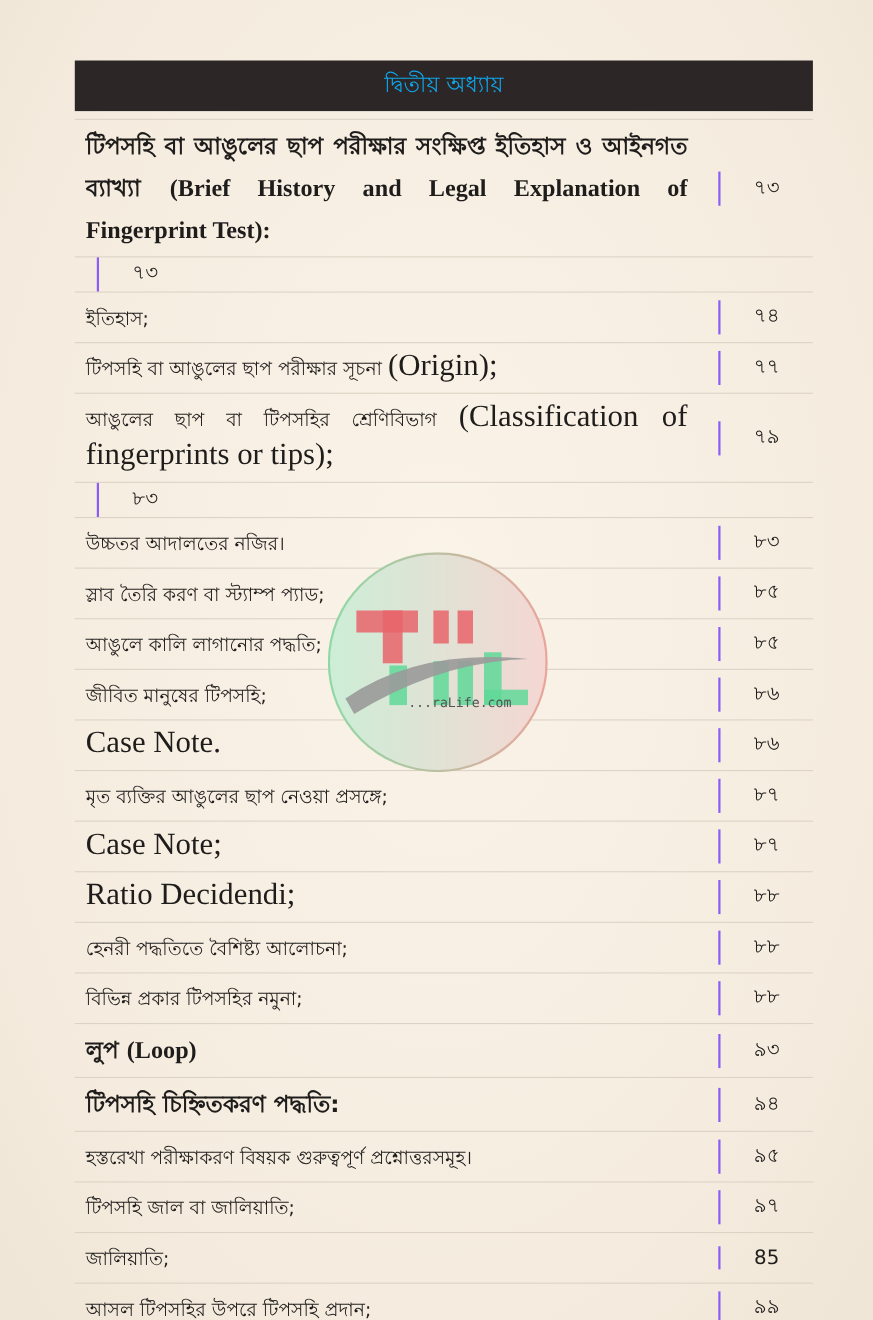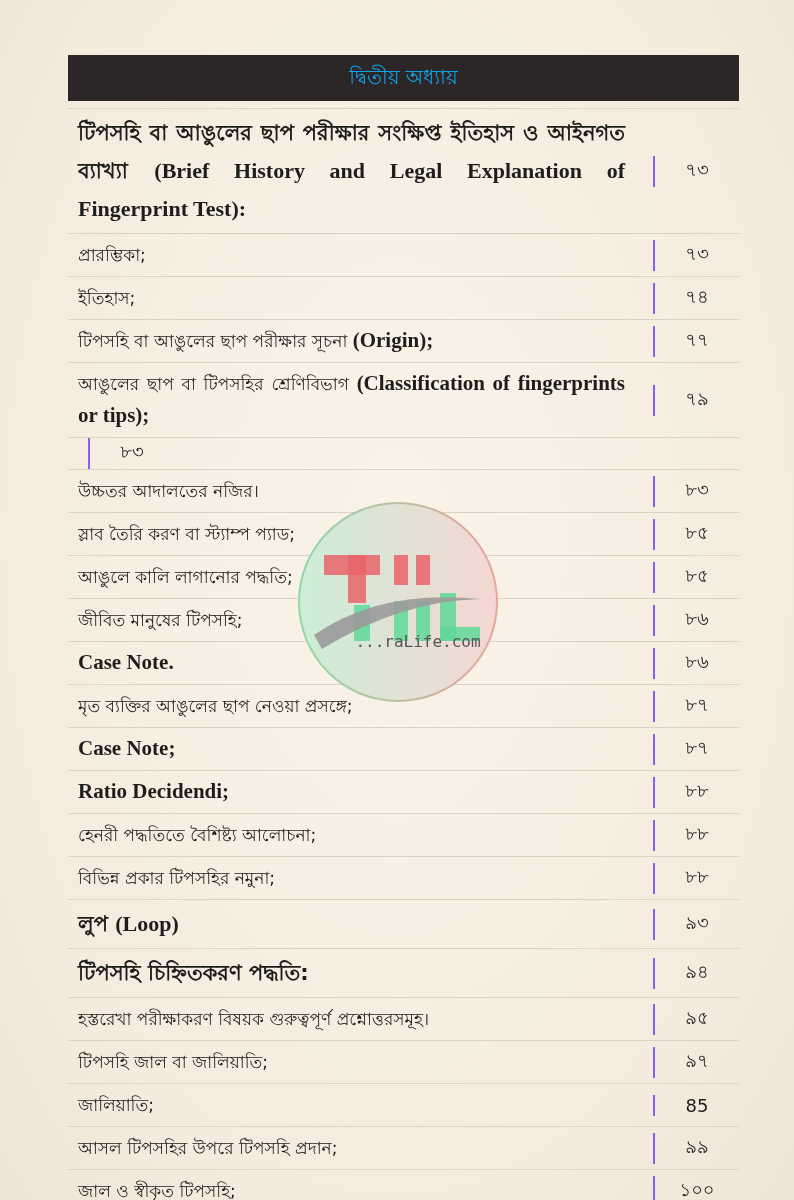--- a/index.html
+++ b/index.html
@@ -29,60 +29,59 @@
     .row {
       display: flex; border-bottom: 1px solid #ddd3c5;
       align-items: center;
     }
     .title-cell {
       flex: 1; padding: 5px 8px 5px 10px;
       font-family: "DejaVu Sans", sans-serif;
       font-size: 17px; line-height: 31px;
       text-align: justify;
     }
-    .title-cell .en { font-family: "Liberation Serif", serif; font-size: 21px; font-weight: bold; }
+    .title-cell .en { font-family: "Liberation Serif", serif; font-size: 28px; }
     .page-cell {
       width: 84px; border-left: 2px solid #8b5cf6;
       display: flex; align-items: center; justify-content: center;
       font-family: "DejaVu Sans", sans-serif; font-size: 18px; margin-left: 20px;
     }
     .row.bold .title-cell { font-weight: bold; font-size: 21px; line-height: 38px; }
     .row.bold .title-cell .en { font-size: 22px; font-weight: bold; }
     .watermark {
       position: absolute; left: 298px; top: 502px; width: 196px; height: 196px;
       border-radius: 50%;
       border: 2px solid transparent;
       background:
         linear-gradient(rgba(255,255,255,0.55), rgba(255,255,255,0.55)) padding-box,
         linear-gradient(90deg, #8fd9a6, #e9a59c) border-box;
       pointer-events: none;
     }
     .wm-logo { position: absolute; left: 10px; top: 45px; width: 176px; height: 100px; }
     .wm-text {
       position: absolute; left: 0; right: 0; top: 128px; text-align: center;
-      font-family: "DejaVu Sans Mono", monospace; font-size: 16px; color: #555;
+      font-family: "DejaVu Sans Mono", monospace; font-size: 12px; color: #555;
       padding-left: 40px;
     }
   </style>
 </head>
 <body>
 
 <div class="page-shade"></div>
 
 <div class="chapter-bar">
   <span>দ্বিতীয় অধ্যায়</span>
 </div>
 
 <div class="toc" id="toc">
     <div class="row bold">
       <div class="title-cell"><span>টিপসহি বা আঙুলের ছাপ পরীক্ষার সংক্ষিপ্ত ইতিহাস ও আইনগত ব্যাখ্যা</span> <span class="en">(Brief History and Legal Explanation of Fingerprint Test):</span></div>
       <div class="page-cell">৭৩</div>
     </div>
     <div class="row">
-      <div class="title-cell"><span>প্রারম্ভিকা;</span><span class="en"></span></div>
       <div class="page-cell">৭৩</div>
     </div>
     <div class="row">
       <div class="title-cell"><span>ইতিহাস;</span><span class="en"></span></div>
       <div class="page-cell">৭৪</div>
     </div>
     <div class="row">
       <div class="title-cell"><span>টিপসহি বা আঙুলের ছাপ পরীক্ষার সূচনা</span> <span class="en">(Origin);</span></div>
       <div class="page-cell">৭৭</div>
     </div>

